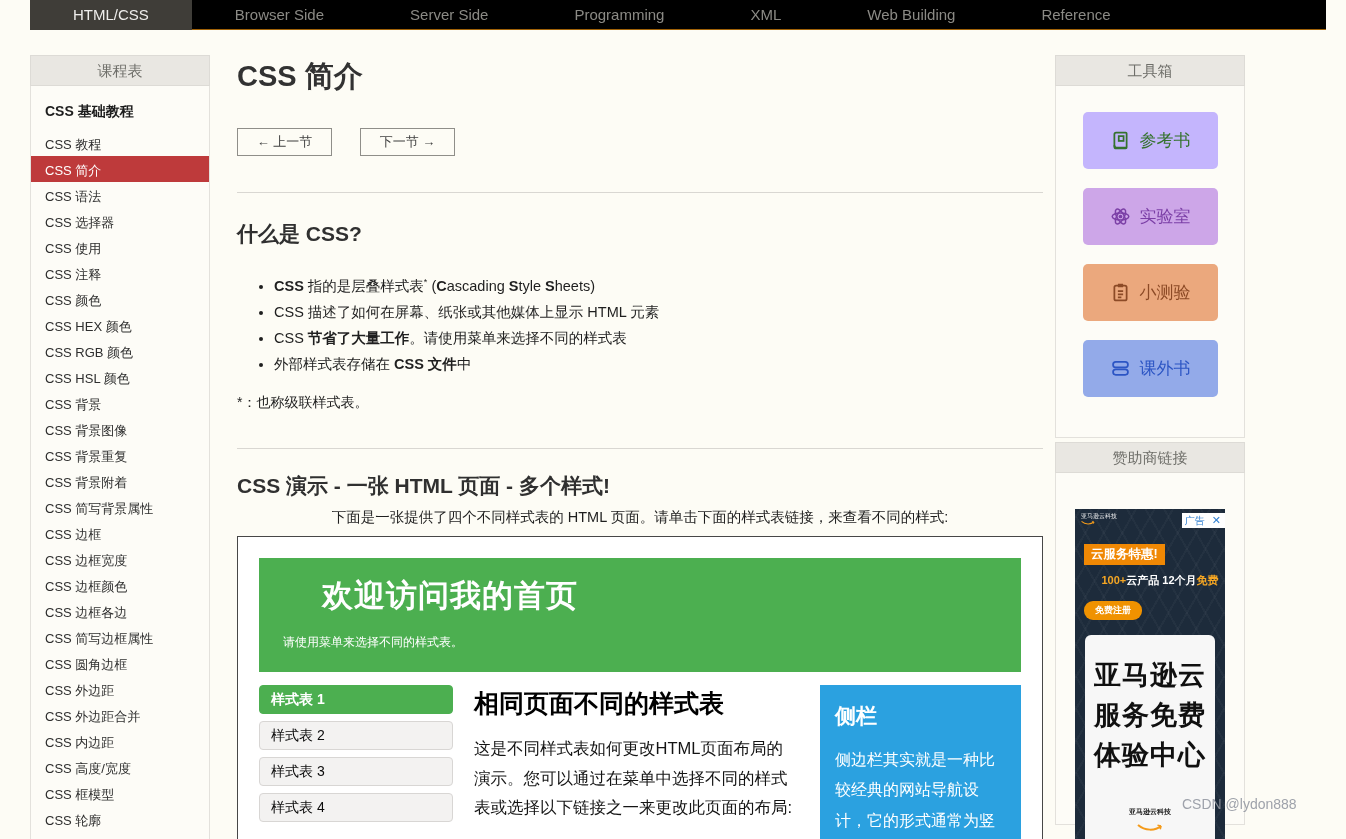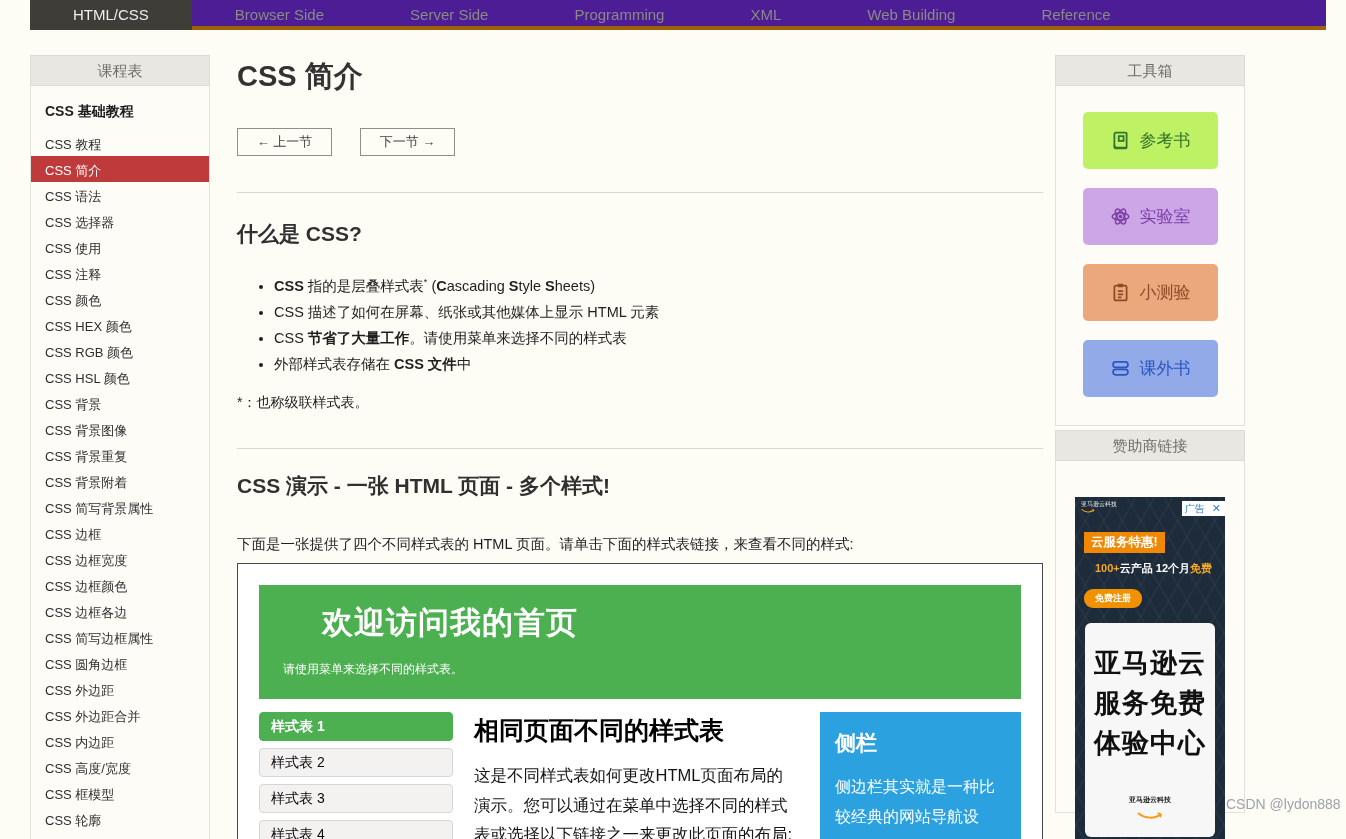--- a/index.html
+++ b/index.html
@@ -1,21 +1,21 @@
 <!DOCTYPE html>
 <html><head>
 <meta charset="utf-8">
 <style>
   * { margin:0; padding:0; box-sizing:border-box; }
   body { font-family:"Liberation Sans","DejaVu Sans",sans-serif; }
   .page { position:relative; width:1346px; height:839px; overflow:hidden; background:#fdfcf5; }
 
   
   .topnav { position:absolute; left:30px; top:0; width:1296px; height:30px;
-            background:#4c1d95; border-bottom:4px solid #a16207; display:flex; }
+            background:#000000; border-bottom:1px solid #a16207; display:flex; }
   .topnav .tab { height:30px; line-height:30px; padding:0 43px; font-size:15px;
                  font-weight:300; color:#8b8a85; cursor:pointer; white-space:nowrap; }
   .topnav .tab.active { background:#3f3d38; color:#efeeec; }
 
   
   .panel-header { height:31px; line-height:30px; text-align:center; background:#e9e7e2;
                   border:1px solid #dddbd6; color:#6f6f6a; font-size:15px; }
 
   
   .course { position:absolute; left:30px; top:55px; width:180px; }
@@ -31,21 +31,21 @@
   .pager button { font-family:Liberation Sans, sans-serif; font-size:13px; color:#3f3f3f; background:transparent;
                   border:1px solid #8f8e89; padding:4px 0; width:95px; text-align:center; cursor:pointer; }
   .content hr { border:none; border-top:1px solid #d9d7d2; margin-top:36px; }
   .content h2 { font-size:21px; font-weight:700; color:#303030; }
   .h2-what { margin-top:27px; }
   .bullets { margin:21px 0 0 37px; }
   .bullets li { font-size:14.5px; line-height:26px; color:#1f1f1f; }
   .bullets sup { font-size:9px; }
   .footnote { margin-top:17px; font-size:14px; color:#1f1f1f; }
   .h2-demo { margin-top:23px; }
-  .demo-intro { margin-top:35px; font-size:14.5px; color:#1f1f1f; }
+  .demo-intro { margin-top:8px; font-size:14.5px; color:#1f1f1f;text-align:center; }
 
   
   .demo { margin-top:9px; border:1px solid #474747; background:#ffffff; padding:21px; height:360px; overflow:hidden; }
   .demo-banner { background:#4caf50; padding:17px 24px 21px 24px; }
   .demo-banner-title { font-size:31px; font-weight:700; color:#ffffff; letter-spacing:1px;margin-left:39px; }
   .demo-banner-sub { margin-top:17px; font-size:12px; color:#ffffff; }
   .demo-cols { display:flex; margin-top:13px; gap:21px; }
   .demo-menu { width:194px; flex:none; }
   .menu-btn { height:29px; line-height:27px; padding:0 11px; margin-bottom:7px; font-size:14px;
               color:#0b0b0b; background:#f3f2f1; border:1px solid #d8d6d4; border-radius:4px; cursor:pointer; }
@@ -56,47 +56,47 @@
   .demo-side { width:201px; flex:none; background:#2ba1e0; color:#ffffff; padding:17px 15px; height:420px; }
   .demo-side h2 { font-size:21px; font-weight:700; color:#ffffff; }
   .demo-side p { margin-top:15px; font-size:16px; line-height:1.9; }
 
   
   .tools { position:absolute; left:1055px; top:55px; width:190px; }
   .tools-box { border:1px solid #e3e1dc; border-top:none; background:#fdfcf7; padding:26px 0 24px 0; }
   .tool-btn { width:135px; height:57px; margin:0 auto 19px auto; border-radius:5px; border:none;
               display:flex; align-items:center; justify-content:center; gap:9px;
               font-family:inherit; font-size:17px; cursor:pointer; }
-  .tool-btn:last-child { margin-bottom:4px; }
+  .tool-btn:last-child { margin-bottom:16px; }
   .sponsor-header { margin-top:4px; }
   .ad-box { border:1px solid #e3e1dc; border-top:none; background:#fdfcf7; padding-top:36px;
             display:flex; justify-content:center; height:352px; }
 
   
   .ad { width:150px; min-height:520px; background:#1d2b3b; position:relative; cursor:pointer;
         background-image:repeating-linear-gradient(60deg, rgba(255,255,255,0.03) 0 2px, transparent 2px 16px),
                          repeating-linear-gradient(-60deg, rgba(255,255,255,0.03) 0 2px, transparent 2px 16px); }
   .ad-top { display:flex; align-items:flex-start; padding:4px 0 0 6px; height:22px; }
   .ad-logo { color:#f5f5f5; font-size:6px; line-height:7px; }
   .ad-logo .smile { display:block; }
   .ad-flags { margin-left:auto; display:flex; }
   .ad-flag { background:#ffffff; color:#2f7fd0; font-size:10px; line-height:15px; padding:0 3px; }
   .ad-close { background:#ffffff; color:#2f7fd0; font-size:11px; line-height:15px; padding:0 4px; font-weight:700; }
   .ad-badge { display:inline-block; margin:13px 0 0 9px; background:#f08804; color:#ffffff;
               font-size:12.5px; font-weight:700; padding:2px 7px; }
-  .ad-offer { margin:8px 0 0 20px; font-size:11px; font-weight:700; color:#ffffff; }
+  .ad-offer { margin:8px 0 0 20px; font-size:11px; font-weight:700; color:#ffffff;text-align:center; }
   .ad-offer .orange { color:#f5a623; }
   .ad-cta { display:inline-block; margin:13px 0 0 9px; background:#f09200; color:#ffffff;
             font-size:9px; font-weight:700; padding:3px 11px; border-radius:9px; }
   .ad-card { margin:15px 10px 0 10px; background:#f7f7f7; border-radius:6px; padding:20px 2px 14px 2px; text-align:center; }
   .ad-card-line { font-size:27px; font-weight:900; color:#101010; line-height:40px; letter-spacing:1px;
                   font-family:"Liberation Sans","DejaVu Sans",sans-serif; }
   .ad-card-brand { margin-top:32px; font-size:7px; font-weight:700; color:#222; }
 
-  .watermark { position:absolute; left:1226px; top:796px; font-size:14px; color:rgba(148,152,162,0.9); z-index:5; }
+  .watermark { position:absolute; left:1182px; top:796px; font-size:14px; color:rgba(148,152,162,0.9); z-index:5; }
 </style>
 </head>
 <body>
 
 <div class="page">
 
   <nav class="topnav" id="nav-tabs">
       <div class="tab active">HTML/CSS</div>
       <div class="tab">Browser Side</div>
       <div class="tab">Server Side</div>
@@ -187,21 +187,21 @@
           <h2>侧栏</h2>
           <p>侧边栏其实就是一种比较经典的网站导航设计，它的形式通常为竖向的一列，展示在网站的右侧或者左侧，具体的位置当然</p>
         </div>
       </div>
     </div>
   </main>
 
   <aside class="tools">
     <div class="panel-header">工具箱</div>
     <div class="tools-box" id="toolbox">
-        <button class="tool-btn" style="background: #bef264; color: rgb(53, 114, 46);">
+        <button class="tool-btn" style="background: #c4b5fd; color: rgb(53, 114, 46);">
           <span style="display: inline-flex;">
             <svg width="21" height="21" viewBox="0 0 24 24" fill="none" stroke="currentColor" stroke-width="2">
               <path d="M7 3h11a1 1 0 0 1 1 1v16a1 1 0 0 1-1 1H7a2 2 0 0 1-2-2V5a2 2 0 0 1 2-2z"></path>
               <path d="M5 17.5c0 1.4 1 2.5 2.3 2.5H19"></path>
               <rect x="10" y="7" width="5.5" height="5.5"></rect>
             </svg>
           </span>
           <span>参考书</span>
         </button>
         <button class="tool-btn" style="background: rgb(205, 166, 232); color: rgb(123, 63, 166);">

